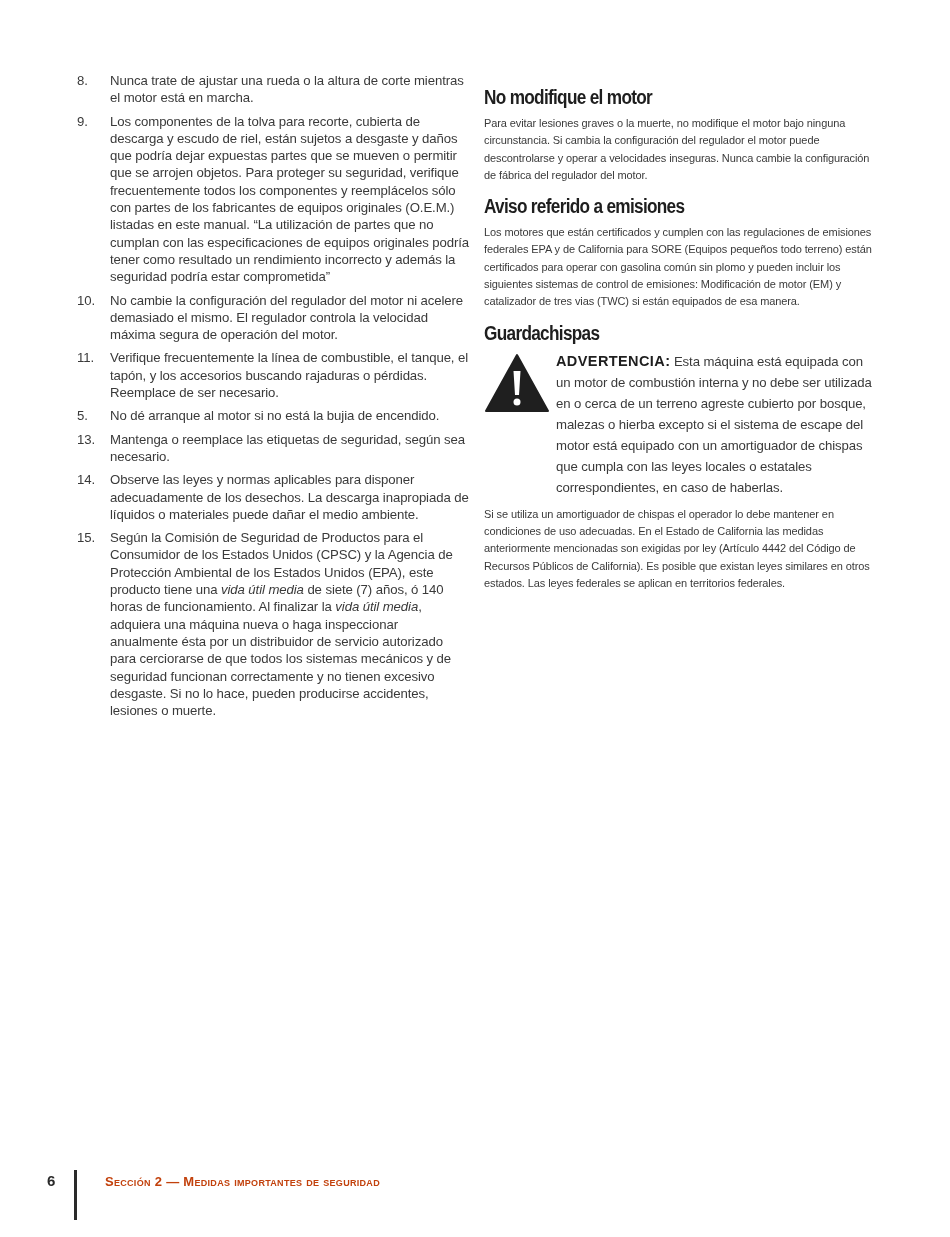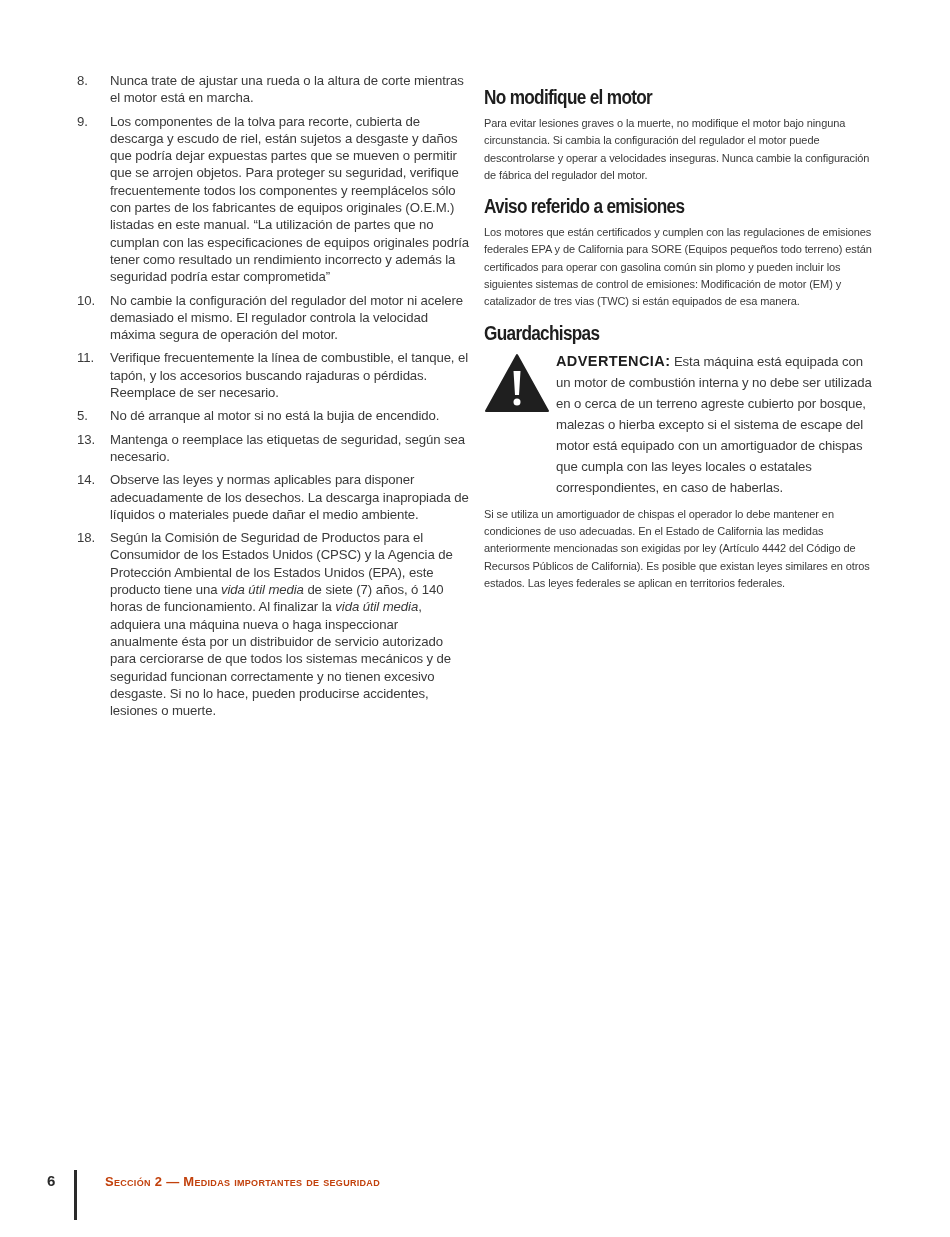--- a/index.html
+++ b/index.html
@@ -51,21 +51,21 @@
   </div>
   <div class="item">
     <span class="num">13.</span>
     <span class="txt">Mantenga o reemplace las etiquetas de seguridad, según sea necesario.</span>
   </div>
   <div class="item">
     <span class="num">14.</span>
     <span class="txt">Observe las leyes y normas aplicables para disponer adecuadamente de los desechos. La descarga inapropiada de líquidos o materiales puede dañar el medio ambiente.</span>
   </div>
   <div class="item">
-    <span class="num">18.</span>
+    <span class="num">15.</span>
     <span class="txt"><span>Según la Comisión de Seguridad de Productos para el Consumidor de los Estados Unidos (CPSC) y la Agencia de Protección Ambiental de los Estados Unidos (EPA), este producto tiene una </span><em>vida útil media</em><span> de siete (7) años, ó 140 horas de funcionamiento. Al finalizar la </span><em>vida útil media</em><span>, adquiera una máquina nueva o haga inspeccionar anualmente ésta por un distribuidor de servicio autorizado para cerciorarse de que todos los sistemas mecánicos y de seguridad funcionan correctamente y no tienen excesivo desgaste. Si no lo hace, pueden producirse accidentes, lesiones o muerte.</span></span>
   </div>
 </div>
 
 <div class="col-right">
   <h2 class="heading">No modifique el motor</h2>
   <p class="para">Para evitar lesiones graves o la muerte, no modifique el motor bajo ninguna circunstancia. Si cambia la configuración del regulador el motor puede descontrolarse y operar a velocidades inseguras. Nunca cambie la configuración de fábrica del regulador del motor.</p>
 
   <h2 class="heading" style="margin-top:10px">Aviso referido a emisiones</h2>
   <p class="para">Los motores que están certificados y cumplen con las regulaciones de emisiones federales EPA y de California para SORE (Equipos pequeños todo terreno) están certificados para operar con gasolina común sin plomo y pueden incluir los siguientes sistemas de control de emisiones: Modificación de motor (EM) y catalizador de tres vias (TWC) si están equipados de esa manera.</p>

